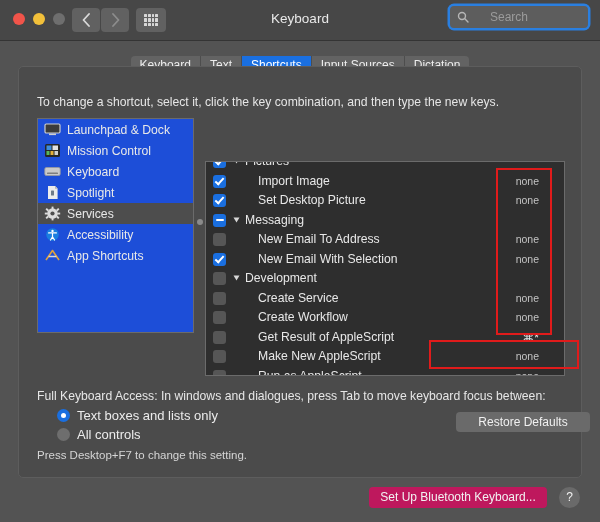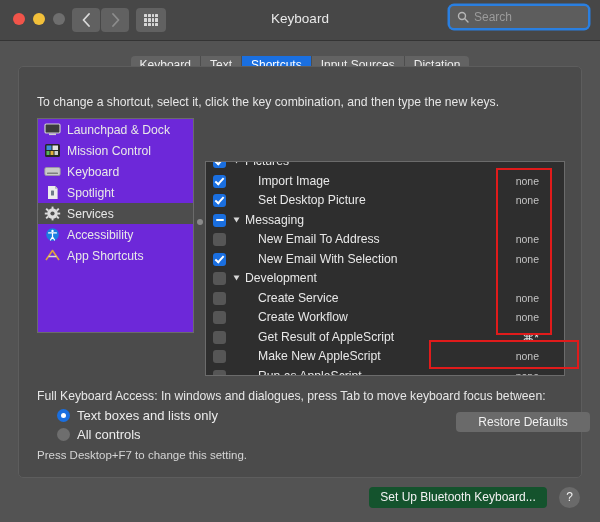--- a/index.html
+++ b/index.html
@@ -91,21 +91,21 @@
     box-shadow: 0 0 0 2.5px #2a7fe0;
     box-sizing: border-box;
   }
   #search-icon {
     position: absolute;
     left: 7px;
     top: 5px;
   }
   #search-input {
     position: absolute;
-    left: 24px;
+    left: 40px;
     top: 0;
     right: 4px;
     height: 22px;
     line-height: 22px;
     background: transparent;
     border: none;
     outline: none;
     color: #e0e0e0;
     font-family: "Liberation Sans", sans-serif;
     font-size: 12px;
@@ -158,21 +158,21 @@
     white-space: nowrap;
   }
 
   
   #sidebar {
     position: absolute;
     left: 18px;
     top: 51px;
     width: 157px;
     height: 215px;
-    background: #6d28d9;
+    background: #1d4ed8;
     border: 1px solid #6b6b6b;
     box-sizing: border-box;
     overflow: hidden;
   }
   .side-item {
     height: 21px;
     display: flex;
     align-items: center;
     padding-left: 6px;
     box-sizing: border-box;
@@ -360,21 +360,21 @@
     white-space: nowrap;
   }
 
   
   #bt-btn {
     position: absolute;
     left: 369px;
     top: 487px;
     width: 178px;
     height: 21px;
-    background: #14532d;
+    background: #be185d;
     border-radius: 4px;
     color: #f2f2f2;
     font-size: 12px;
     line-height: 21px;
     text-align: center;
     box-sizing: border-box;
   }
   #help-btn {
     position: absolute;
     left: 559px;

